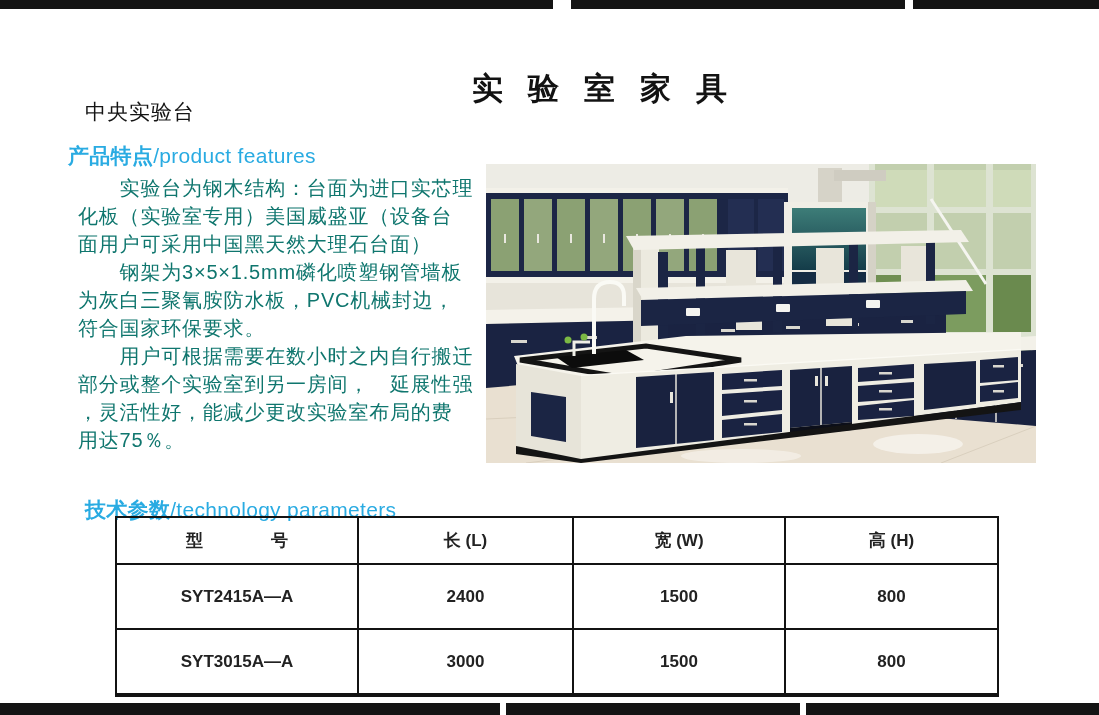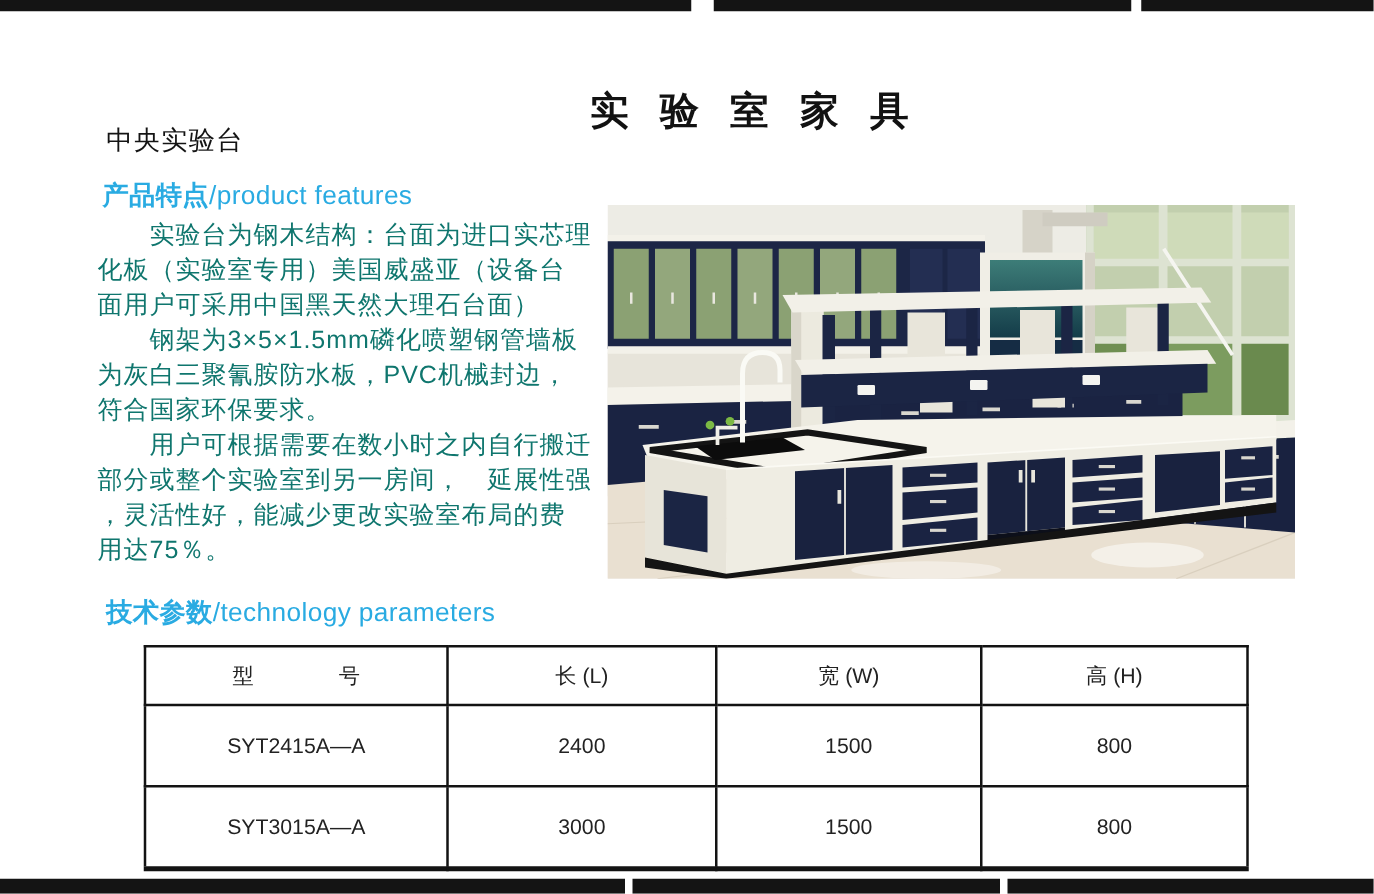--- a/index.html
+++ b/index.html
@@ -17,39 +17,39 @@
     color:#121212;white-space:nowrap;
   }
   
   .sub-title{
     left:85px;top:98px;font-size:21px;font-weight:normal;letter-spacing:1px;color:#141414;
   }
   
   .sec-head{white-space:nowrap;font-size:21px;letter-spacing:.3px;}
   .sec-head .zh{font-weight:bold;color:var(--accent-cyan);}
   .sec-head .en{font-weight:normal;color:var(--accent-cyan);}
-  .feat-head{left:82px;top:142px;}
-  .tech-head{left:85px;top:476px;}
+  .feat-head{left:68px;top:142px;}
+  .tech-head{left:85px;top:496px;}
   
   .body-text{
     left:78px;top:174px;width:462px;
     font-size:20px;line-height:28px;letter-spacing:.8px;color:#0f766e;
     white-space:pre-line;
   }
   
   .photo{left:486px;top:164px;width:550px;height:299px;}
   
   table.spec{
     position:absolute;left:115px;top:516px;width:882px;height:181px;
     border-collapse:collapse;table-layout:fixed;
     font-size:17px;color:#222;
   }
   table.spec th,table.spec td{
     border:2px solid #131313;text-align:center;vertical-align:middle;
-    font-weight:normal;padding:0;white-space:pre;
+    font-weight:bold;padding:0;white-space:pre;
   }
   table.spec{border:2px solid #131313;border-bottom:4px solid #131313;}
   table.spec tr{height:52px;}
   table.spec tr.hdr{height:37px;}
   col.c-model{width:242px;} col.c-l{width:215px;} col.c-w{width:212px;} col.c-h{width:213px;}
 </style>
 </head>
 <body>
 
 <div class="edgebar" style="left:0;top:0;width:553px;height:9px;"></div>

